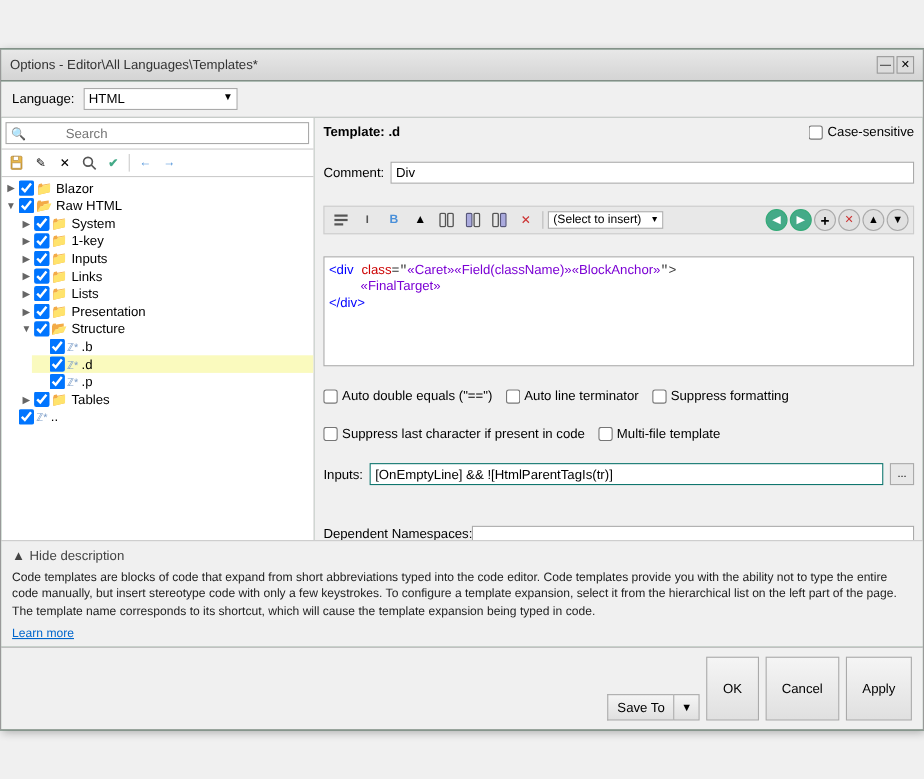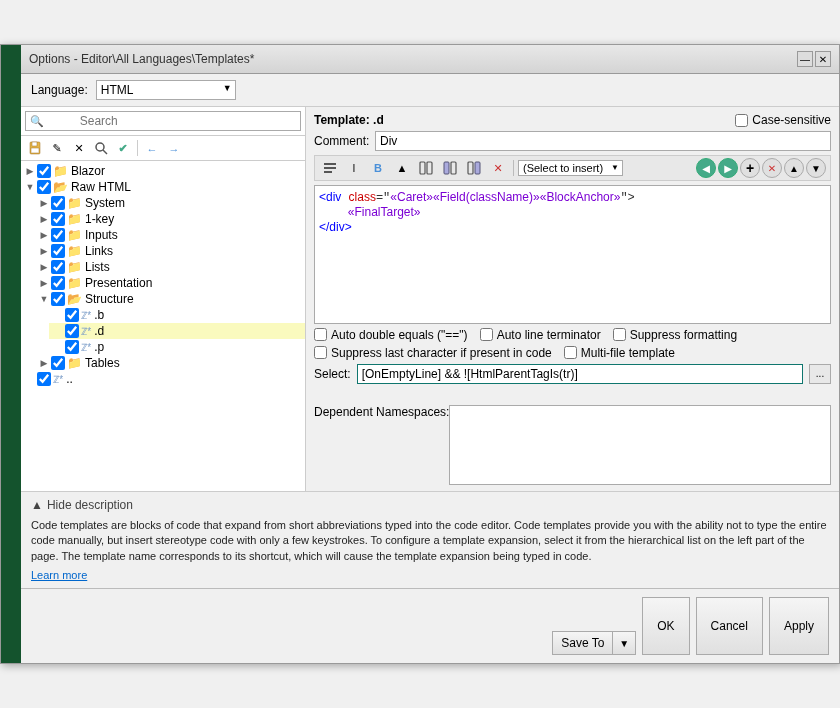--- a/index.html
+++ b/index.html
@@ -1,17 +1,17 @@
 <!DOCTYPE html>
 <html><head>
   <meta charset="utf-8">
   <style>
     * { box-sizing: border-box; margin: 0; padding: 0; font-family: 'Segoe UI', Arial, sans-serif; font-size: 12px; }
     body { background: #f0f0f0; display: flex; justify-content: center; align-items: center; width: 840px; height: 708px; overflow: hidden; }
-    .dialog { width: 840px; height: 620px; background: #14532d; border: 1px solid #999; display: flex; flex-direction: column; box-shadow: 2px 2px 8px rgba(0,0,0,0.3); padding-left: 20px; }
+    .dialog { width: 840px; height: 620px; background: #14532d; border: 1px solid #999; display: flex; flex-direction: column; box-shadow: 2px 2px 8px rgba(0,0,0,0.3); }
     .title-bar { background: linear-gradient(to bottom, #e8e8e8, #d4d4d4); border-bottom: 1px solid #999; padding: 6px 8px; display: flex; align-items: center; justify-content: space-between; }
     .title-text { font-size: 12px; color: #333; font-weight: normal; }
     .title-buttons { display: flex; gap: 2px; }
     .title-btn { width: 16px; height: 16px; background: #ddd; border: 1px solid #999; cursor: pointer; display: flex; align-items: center; justify-content: center; font-size: 10px; }
     .lang-row { padding: 6px 10px; display: flex; align-items: center; gap: 8px; background: #f0f0f0; border-bottom: 1px solid #ccc; }
     .lang-label { font-size: 12px; }
     .lang-select { padding: 2px 20px 2px 4px; border: 1px solid #aaa; background: white; font-size: 12px; appearance: none; -webkit-appearance: none; padding-right: 18px; width: 140px; cursor: pointer; }
     .lang-select-wrap { position: relative; display: inline-block; }
     .lang-select-wrap::after { content: '▼'; position: absolute; right: 4px; top: 3px; font-size: 9px; pointer-events: none; }
     .main-area { display: flex; flex: 1; overflow: hidden; }
@@ -24,21 +24,21 @@
     .tb-btn { width: 20px; height: 20px; display: flex; align-items: center; justify-content: center; cursor: pointer; border: 1px solid transparent; font-size: 11px; }
     .tb-sep { width: 1px; height: 16px; background: #ccc; margin: 0 2px; }
     .tb-arrow { color: #4a90d9; }
     .tree-area { flex: 1; overflow-y: auto; overflow-x: hidden; padding: 2px 0; }
     .tree-item { display: flex; align-items: center; padding: 1px 2px; cursor: pointer; user-select: none; }
     .tree-item.selected { background: #fafabe; }
     .tree-toggle { width: 14px; text-align: center; font-size: 9px; color: #666; flex-shrink: 0; }
     .tree-check { width: 14px; height: 14px; margin-right: 2px; flex-shrink: 0; }
     .tree-folder-icon { margin-right: 3px; font-size: 12px; }
     .tree-label { font-size: 12px; }
-    .right-panel { flex: 1; display: flex; flex-direction: column; padding: 6px 8px; background: #f0f0f0; gap: 4px; }
+    .right-panel { flex: 1; display: flex; flex-direction: column; padding: 6px 8px; background: #f0f0f0; gap: 20px; }
     .template-header { display: flex; align-items: center; justify-content: space-between; }
     .template-title { font-size: 12px; font-weight: bold; }
     .case-sensitive { display: flex; align-items: center; gap: 4px; font-size: 12px; }
     .comment-row { display: flex; align-items: center; gap: 6px; }
     .comment-label { font-size: 12px; width: 55px; }
     .comment-input { flex: 1; border: 1px solid #aaa; padding: 2px 4px; font-size: 12px; }
     .editor-toolbar { display: flex; align-items: center; gap: 2px; border: 1px solid #ccc; background: #e8e8e8; padding: 2px 4px; }
     .et-btn { width: 22px; height: 20px; display: flex; align-items: center; justify-content: center; cursor: pointer; border: 1px solid transparent; font-size: 11px; }
     .et-select-wrap { position: relative; display: inline-block; }
     .et-select { padding: 1px 18px 1px 4px; border: 1px solid #aaa; background: white; font-size: 11px; appearance: none; -webkit-appearance: none; cursor: pointer; }
@@ -323,21 +323,21 @@
           <input type="checkbox" style="">
           <span>Suppress last character if present in code</span>
         </label>
         <label class="opt-check">
           <input type="checkbox" style="">
           <span>Multi-file template</span>
         </label>
       </div>
 
       <div class="context-row">
-        <span class="ctx-label">Select:</span>
+        <span class="ctx-label">Inputs:</span>
         <input class="ctx-input" type="text" value="[OnEmptyLine] &amp;&amp; ![HtmlParentTagIs(tr)]" style="">
         <div class="ctx-btn">...</div>
       </div>
 
       <div class="trigger-area">
         <div class="dep-ns">
           <span class="dep-ns-label">Dependent Namespaces:</span>
           <div class="dep-ns-box"></div>
         </div>
       </div>

